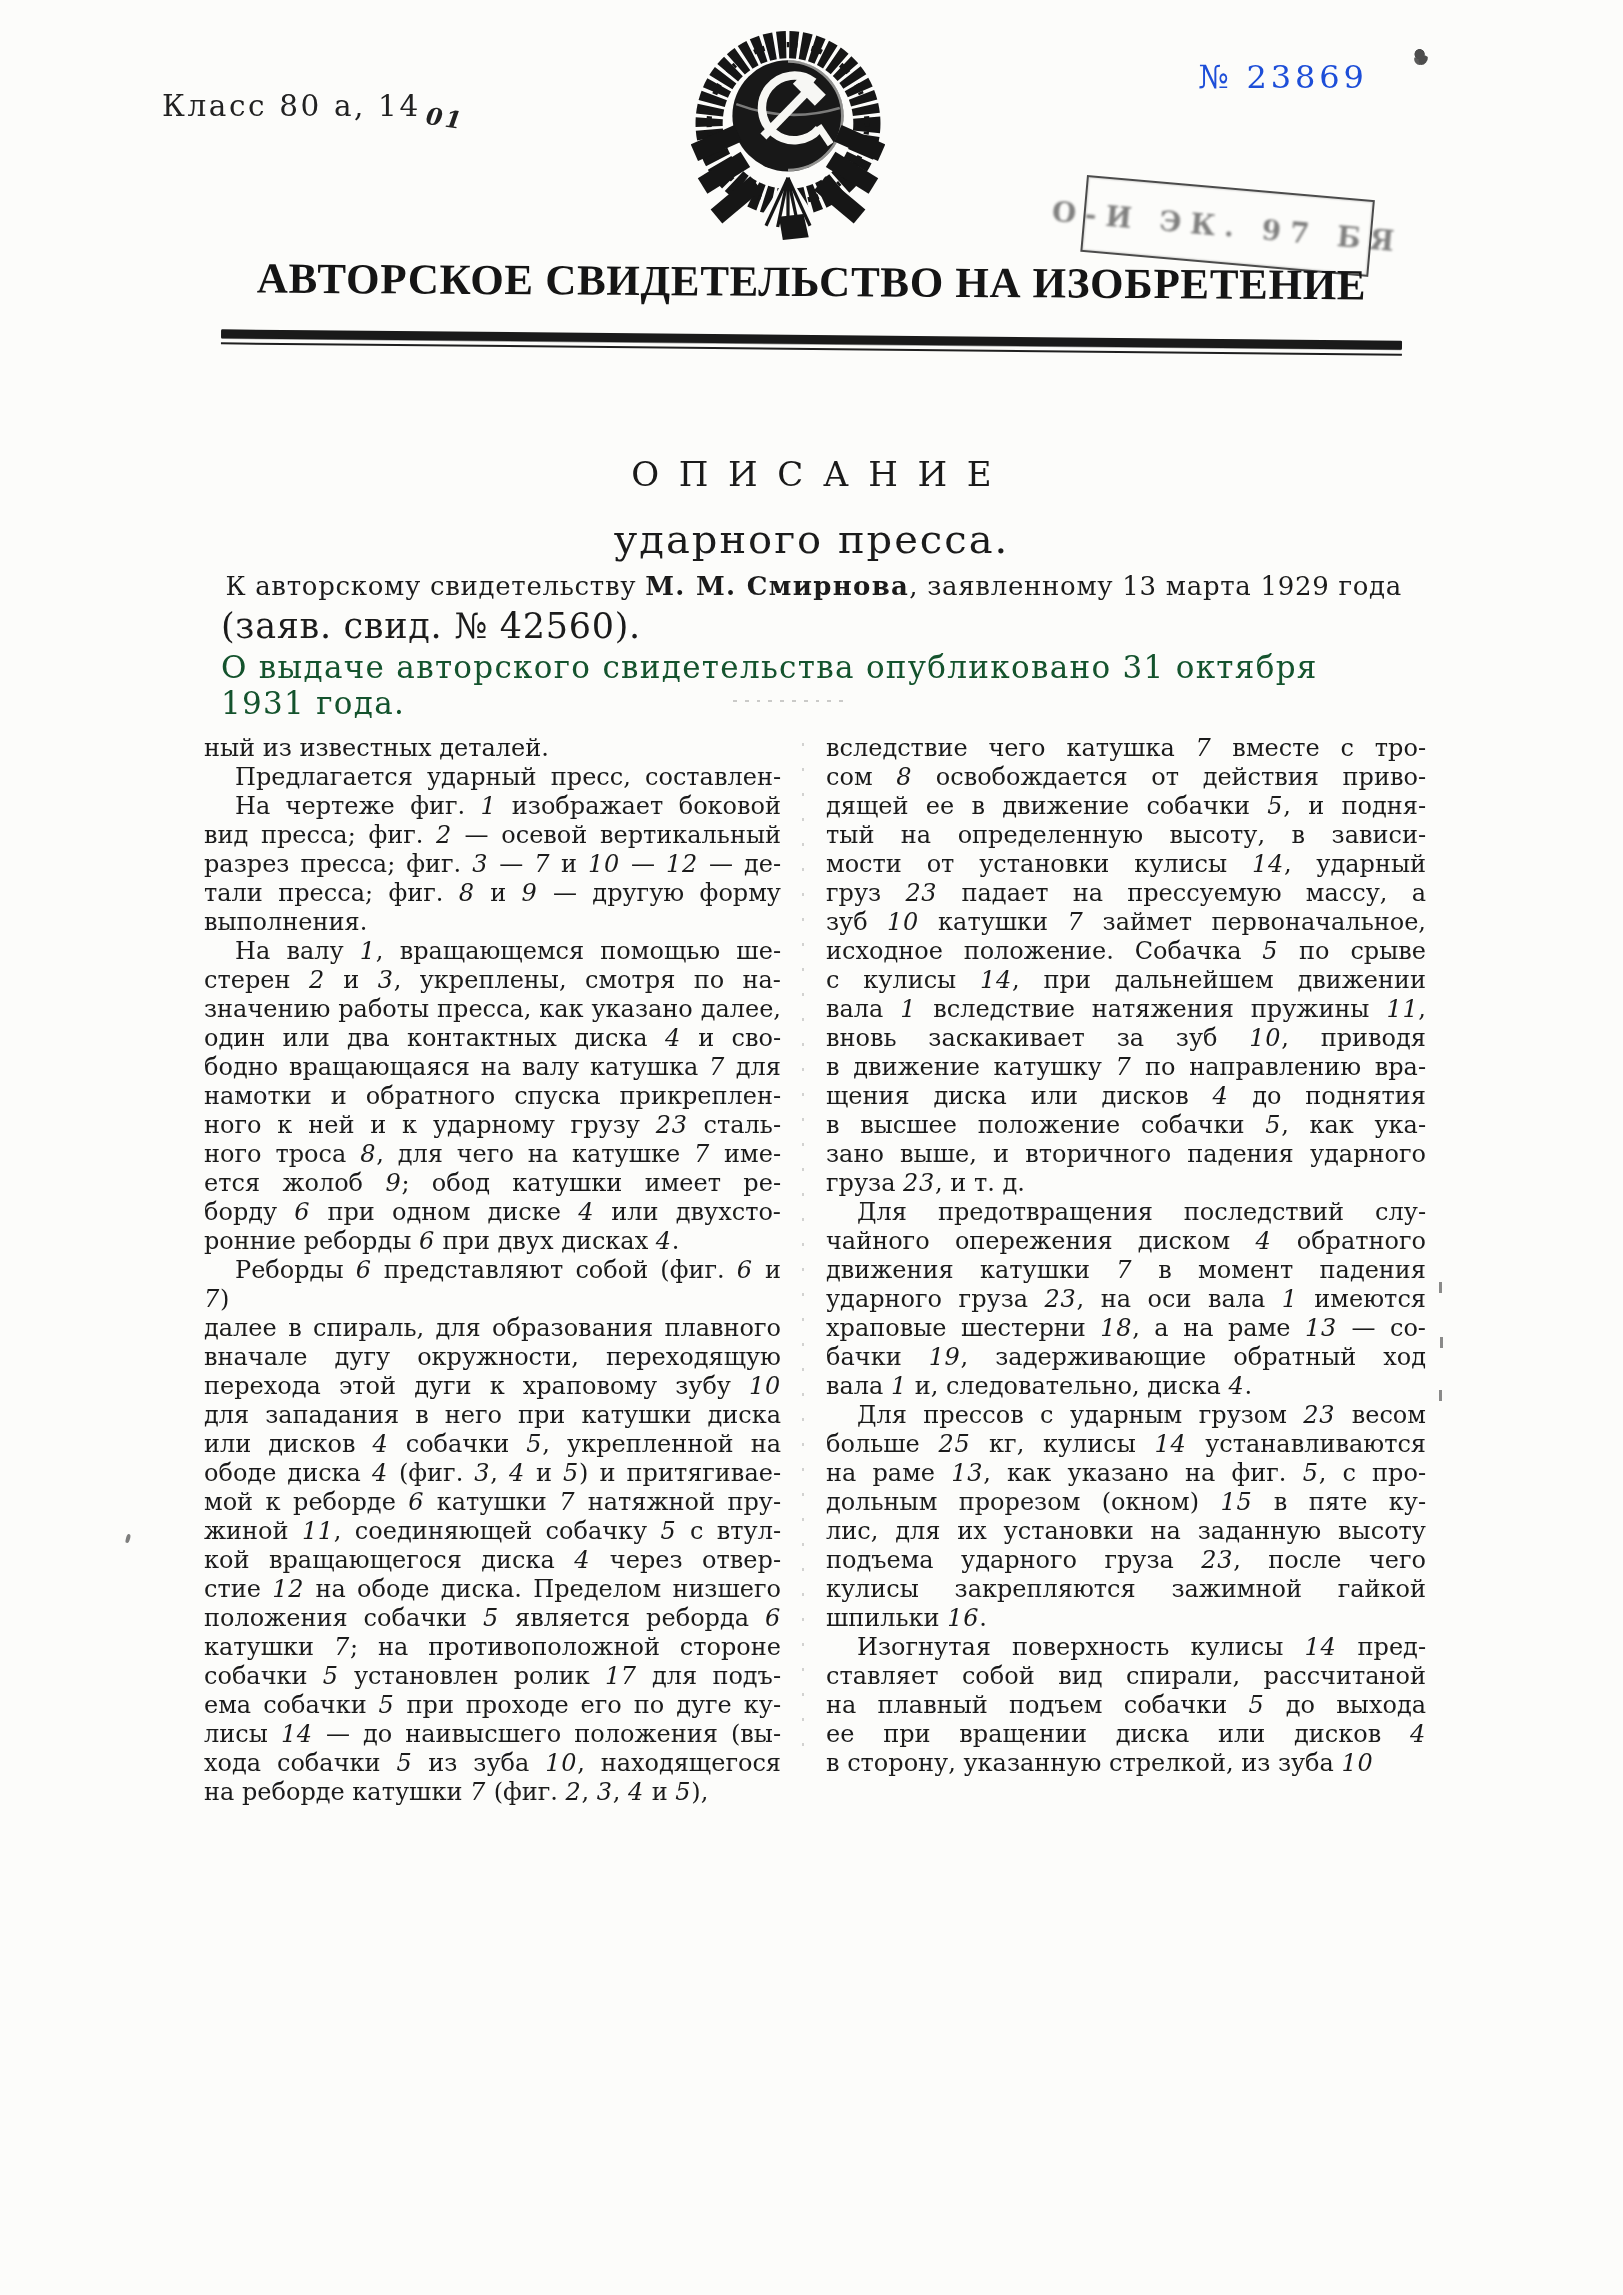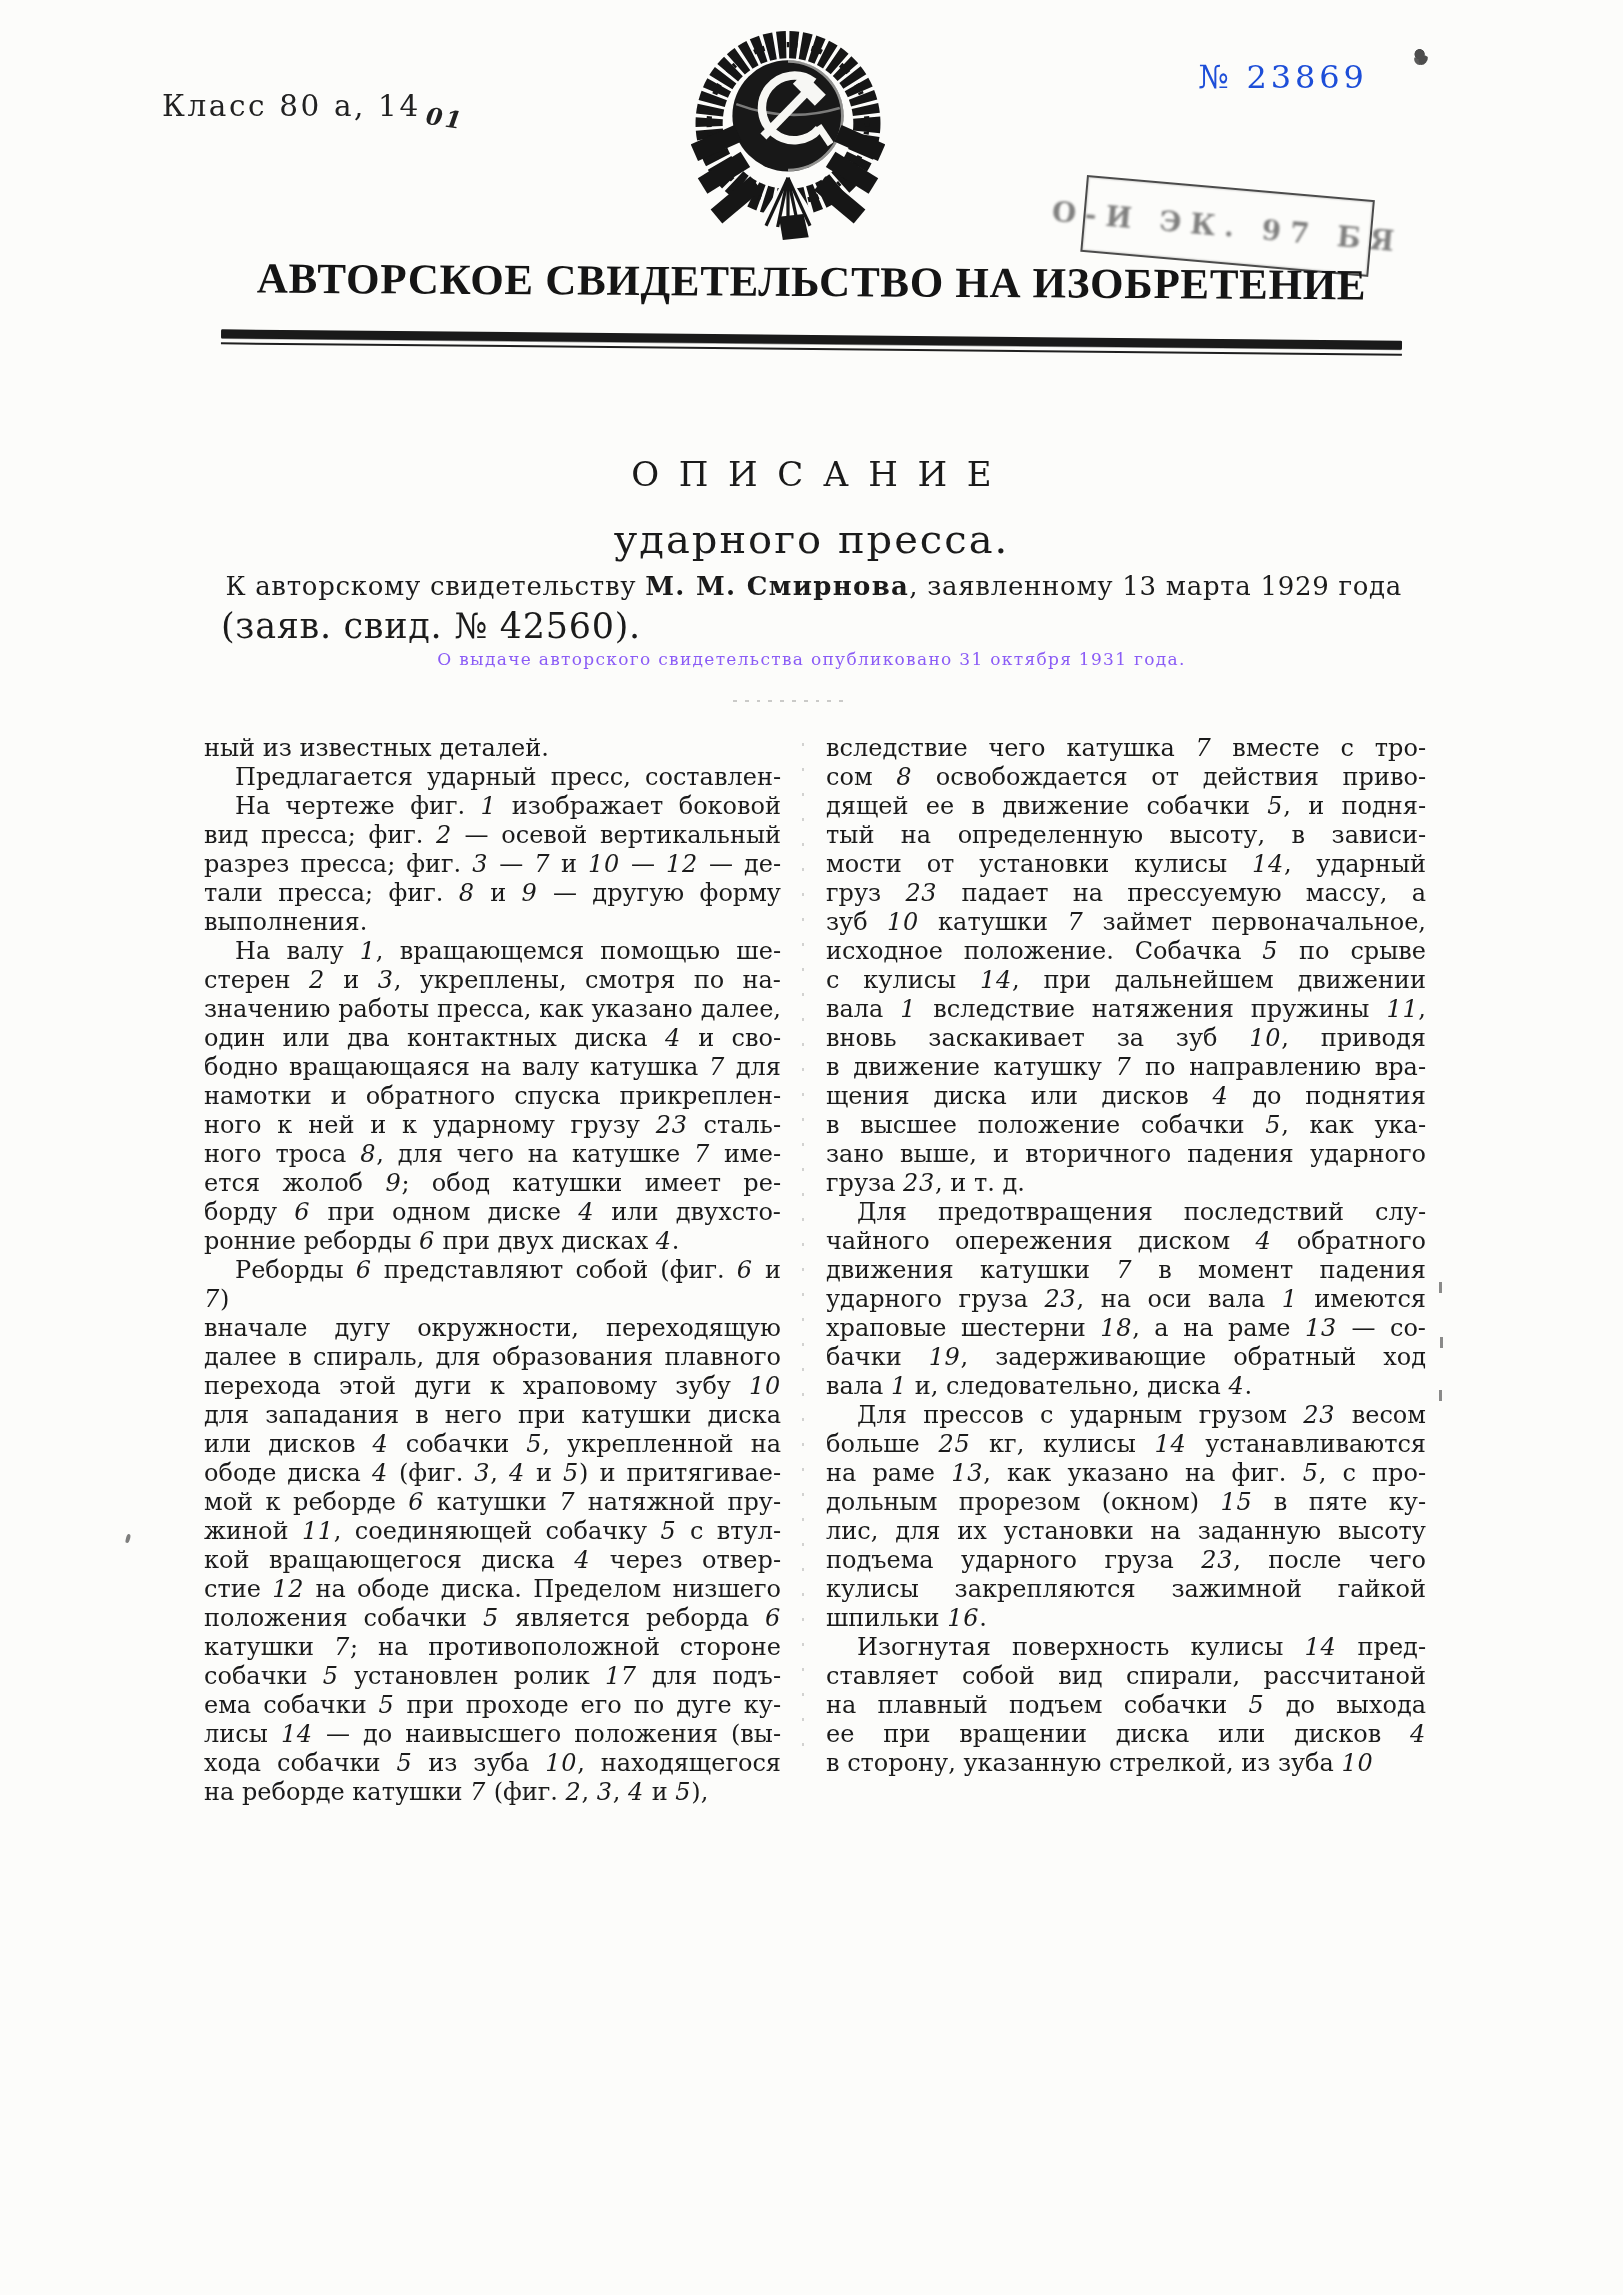--- a/index.html
+++ b/index.html
@@ -68,22 +68,22 @@
   .byline1{
     left:221px;top:571px;width:1181px;text-align:right;
     font-size:26px;letter-spacing:0.7px;white-space:nowrap;
   }
   .byline1 b{letter-spacing:1.3px;}
   .byline2{
     left:221px;top:606px;width:1181px;text-align:left;
     font-size:35px;letter-spacing:0.7px;
   }
   .pub-line{
-    left:221px;top:649px;width:1181px;text-align:center;
-    font-size:17px;letter-spacing:1.3px;color:#8b5cf6;
+    left:221px;top:649px;width:1181px;
+    font-size:31px;letter-spacing:1.3px;color:#14532d;
   }
   .mini-divider{
     left:733px;top:700px;width:111px;height:2px;
     background:repeating-linear-gradient(to right, rgba(0,0,0,.4) 0 3.9px, transparent 3.9px 11.8px);
     opacity:.5;
   }
 
   
   .column{top:734px;font-size:24px;line-height:29px;color:#1b1b1b;}
   .column-left{left:204px;width:577px;}
@@ -183,22 +183,22 @@
     <div class="line">значению работы пресса, как указано далее,</div>
     <div class="line">один или два контактных диска <i>4</i> и сво-</div>
     <div class="line">бодно вращающаяся на валу катушка <i>7</i> для</div>
     <div class="line">намотки и обратного спуска прикреплен-</div>
     <div class="line">ного к ней и к ударному грузу <i>23</i> сталь-</div>
     <div class="line">ного троса <i>8</i>, для чего на катушке <i>7</i> име-</div>
     <div class="line">ется жолоб <i>9</i>; обод катушки имеет ре-</div>
     <div class="line">борду <i>6</i> при одном диске <i>4</i> или двухсто-</div>
     <div class="line end">ронние реборды <i>6</i> при двух дисках <i>4</i>.</div>
     <div class="line para">Реборды <i>6</i> представляют собой (фиг. <i>6</i> и <i>7</i>)</div>
+    <div class="line">далее в спираль, для образования плавного</div>
     <div class="line">вначале дугу окружности, переходящую</div>
-    <div class="line">далее в спираль, для образования плавного</div>
     <div class="line">перехода этой дуги к храповому зубу <i>10</i></div>
     <div class="line">для западания в него при катушки диска</div>
     <div class="line">или дисков <i>4</i> собачки <i>5</i>, укрепленной на</div>
     <div class="line">ободе диска <i>4</i> (фиг. <i>3</i>, <i>4</i> и <i>5</i>) и притягивае-</div>
     <div class="line">мой к реборде <i>6</i> катушки <i>7</i> натяжной пру-</div>
     <div class="line">жиной <i>11</i>, соединяющей собачку <i>5</i> с втул-</div>
     <div class="line">кой вращающегося диска <i>4</i> через отвер-</div>
     <div class="line">стие <i>12</i> на ободе диска. Пределом низшего</div>
     <div class="line">положения собачки <i>5</i> является реборда <i>6</i></div>
     <div class="line">катушки <i>7</i>; на противоположной стороне</div>

